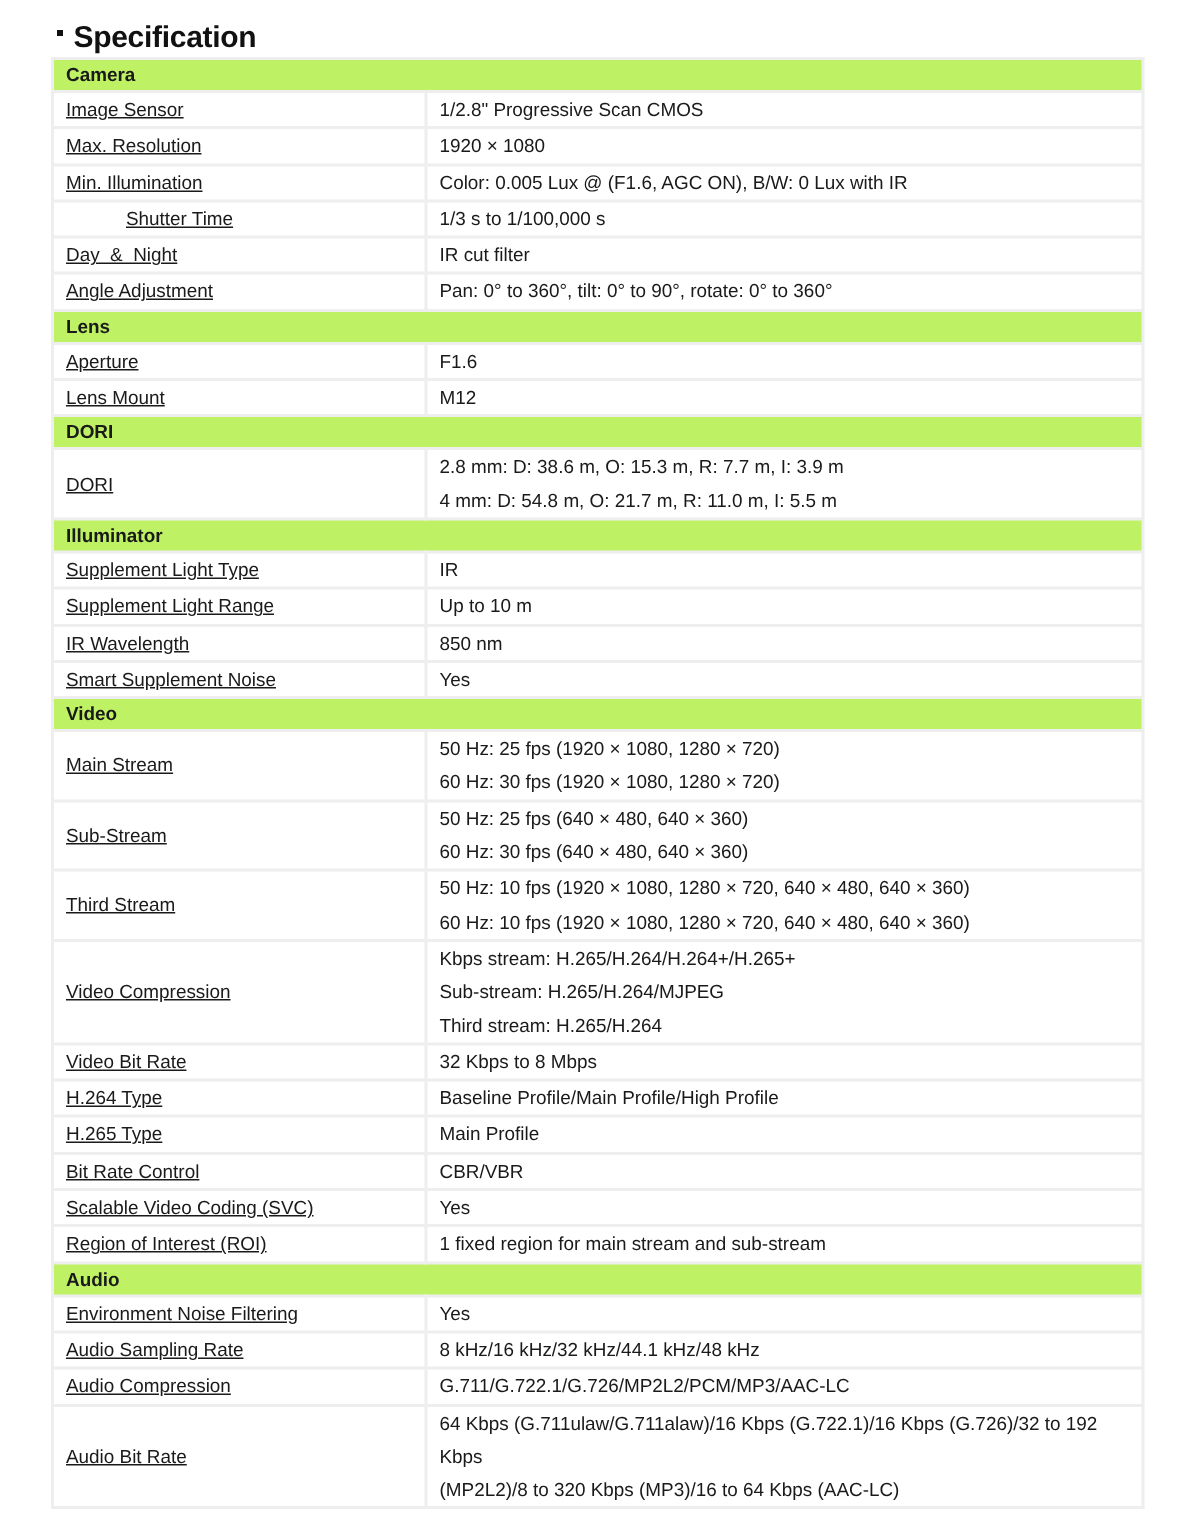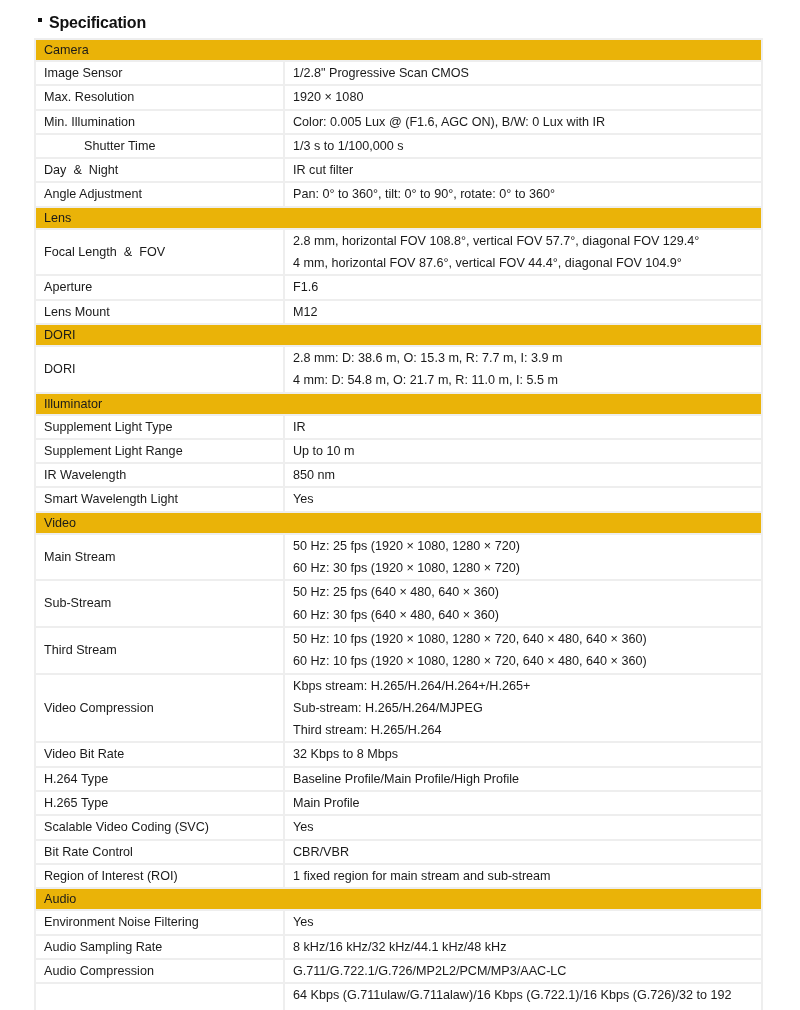--- a/index.html
+++ b/index.html
@@ -1,22 +1,22 @@
 <!DOCTYPE html>
 <html><head>
 <meta charset="utf-8">
 <style>
   html, body { margin: 0; padding: 0; background: #ffffff; }
   body { width: 800px; height: 1010px; position: relative; font-family: "Liberation Sans", "DejaVu Sans", sans-serif; color: #1a1a1a; }
-  .title { position: absolute; left: 38px; top: 14px; font-size: 16px; font-weight: bold; color: #111; letter-spacing: -0.2px; }
+  .title { position: absolute; left: 38px; top: 14px; font-size: 20px; font-weight: bold; color: #111; letter-spacing: -0.2px; }
   .title .bullet { display: inline-block; width: 4px; height: 4px; background: #111; margin-right: 7px; vertical-align: middle; position: relative; top: -4px; }
   table.spec { position: absolute; left: 34px; top: 38px; width: 729px; border-collapse: collapse; font-size: 12.6px; }
   table.spec td { border: 2px solid #eeeeee; padding: 0 8px; vertical-align: middle; line-height: 22.3px; }
-  table.spec td.label { width: 191px; }
-  table.spec tr.section td { background: #eab308; font-weight: normal; height: 20px; line-height: 20px; }
+  table.spec td.label { width: 191px; text-decoration: underline; }
+  table.spec tr.section td { background: #bef264; font-weight: bold; height: 20px; line-height: 20px; }
   table.spec td.value div { line-height: 22.3px; }
 </style>
 </head>
 <body>
 
 <div class="title"><span class="bullet"></span><span>Specification</span></div>
 
 <table class="spec">
   <tbody id="spec-body">
       <tr class="section">
@@ -55,27 +55,20 @@
       <tr>
         <td class="label" style="white-space: pre;">Angle Adjustment</td>
         <td class="value">
           <div>Pan: 0° to 360°, tilt: 0° to 90°, rotate: 0° to 360°</div>
         </td>
       </tr>
       <tr class="section">
         <td colspan="2">Lens</td>
       </tr>
       <tr>
-        <td class="label" style="white-space: pre;">Focal Length  &amp;  FOV</td>
-        <td class="value">
-          <div>2.8 mm, horizontal FOV 108.8°, vertical FOV 57.7°, diagonal FOV 129.4°</div>
-          <div>4 mm, horizontal FOV 87.6°, vertical FOV 44.4°, diagonal FOV 104.9°</div>
-        </td>
-      </tr>
-      <tr>
         <td class="label" style="white-space: pre; margin-top: 21px;">Aperture</td>
         <td class="value">
           <div>F1.6</div>
         </td>
       </tr>
       <tr>
         <td class="label" style="white-space: pre;">Lens Mount</td>
         <td class="value">
           <div>M12</div>
         </td>
@@ -105,21 +98,21 @@
           <div>Up to 10 m</div>
         </td>
       </tr>
       <tr>
         <td class="label" style="white-space: pre;">IR Wavelength</td>
         <td class="value">
           <div>850 nm</div>
         </td>
       </tr>
       <tr>
-        <td class="label" style="white-space: pre;">Smart Wavelength Light</td>
+        <td class="label" style="white-space: pre;">Smart Supplement Noise</td>
         <td class="value">
           <div>Yes</div>
         </td>
       </tr>
       <tr class="section">
         <td colspan="2">Video</td>
       </tr>
       <tr>
         <td class="label" style="white-space: pre;">Main Stream</td>
         <td class="value">
@@ -161,29 +154,29 @@
           <div>Baseline Profile/Main Profile/High Profile</div>
         </td>
       </tr>
       <tr>
         <td class="label" style="white-space: pre; margin-left: 36px;">H.265 Type</td>
         <td class="value">
           <div>Main Profile</div>
         </td>
       </tr>
       <tr>
+        <td class="label" style="white-space: pre;">Bit Rate Control</td>
+        <td class="value">
+          <div>CBR/VBR</div>
+        </td>
+      </tr>
+      <tr>
         <td class="label" style="white-space: pre;">Scalable Video Coding (SVC)</td>
         <td class="value">
           <div>Yes</div>
-        </td>
-      </tr>
-      <tr>
-        <td class="label" style="white-space: pre;">Bit Rate Control</td>
-        <td class="value">
-          <div>CBR/VBR</div>
         </td>
       </tr>
       <tr>
         <td class="label" style="white-space: pre;">Region of Interest (ROI)</td>
         <td class="value">
           <div>1 fixed region for main stream and sub-stream</div>
         </td>
       </tr>
       <tr class="section">
         <td colspan="2">Audio</td>

